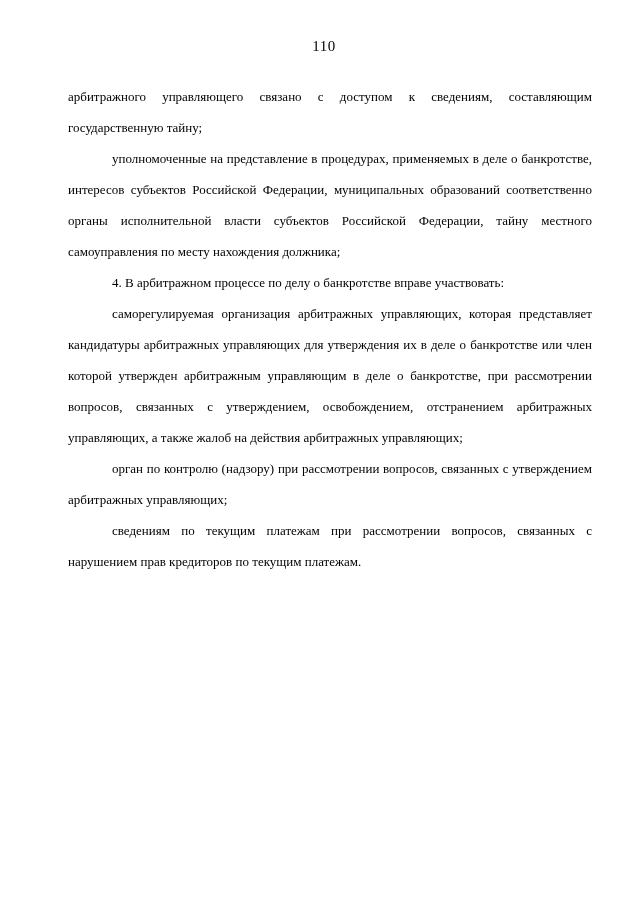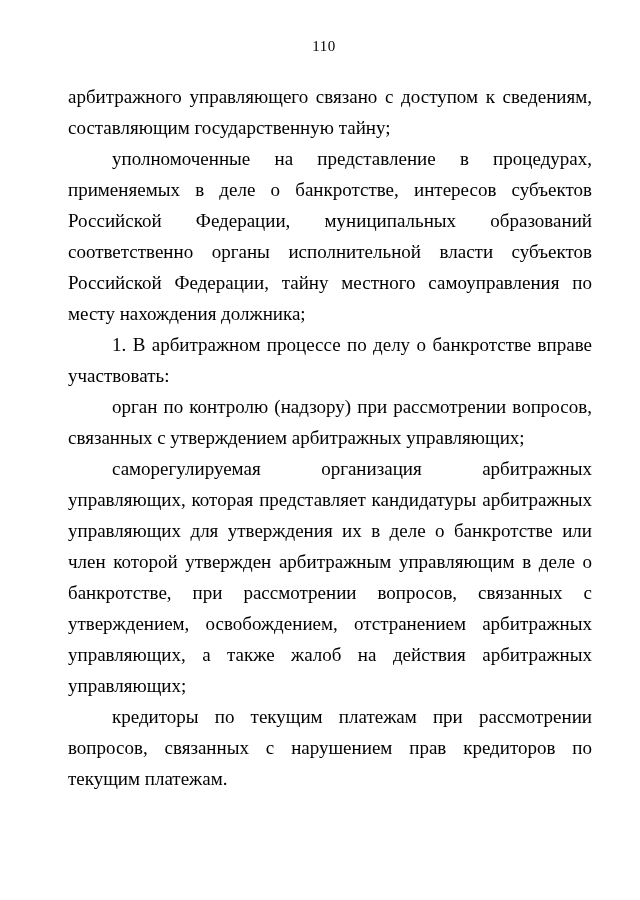--- a/index.html
+++ b/index.html
@@ -22,21 +22,21 @@
     padding: 38px 48px 0 68px;
   }
   .page-number {
     text-align: center;
     font-size: 15px;
     letter-spacing: 0.5px;
     margin: 0 0 26px 0;
     padding-right: 12px;
   }
   .body-text {
-    font-size: 19px;
+    font-size: 13px;
     line-height: 31px;
     text-align: justify;
     text-justify: inter-word;
     margin-top: 24px;
   }
   .body-text p {
     margin: 0;
     text-indent: 44px;
   }
   .body-text p.no-indent {
@@ -46,19 +46,19 @@
 </head>
 <body>
 
 <div class="page">
 
   <div class="page-number">110</div>
 
   <div class="body-text">
     <p class="no-indent">арбитражного управляющего связано с доступом к сведениям, составляющим государственную тайну;</p>
     <p>уполномоченные на представление в процедурах, применяемых в деле о банкротстве, интересов субъектов Российской Федерации, муниципальных образований соответственно органы исполнительной власти субъектов Российской Федерации, тайну местного самоуправления по месту нахождения должника;</p>
-    <p>1. В арбитражном процессе по делу о банкротстве вправе участвовать:</p>
+    <p>4. В арбитражном процессе по делу о банкротстве вправе участвовать:</p>
+    <p>саморегулируемая организация арбитражных управляющих, которая представляет кандидатуры арбитражных управляющих для утверждения их в деле о банкротстве или член которой утвержден арбитражным управляющим в деле о банкротстве, при рассмотрении вопросов, связанных с утверждением, освобождением, отстранением арбитражных управляющих, а также жалоб на действия арбитражных управляющих;</p>
     <p>орган по контролю (надзору) при рассмотрении вопросов, связанных с утверждением арбитражных управляющих;</p>
-    <p>саморегулируемая организация арбитражных управляющих, которая представляет кандидатуры арбитражных управляющих для утверждения их в деле о банкротстве или член которой утвержден арбитражным управляющим в деле о банкротстве, при рассмотрении вопросов, связанных с утверждением, освобождением, отстранением арбитражных управляющих, а также жалоб на действия арбитражных управляющих;</p>
-    <p>кредиторы по текущим платежам при рассмотрении вопросов, связанных с нарушением прав кредиторов по текущим платежам.</p>
+    <p>сведениям по текущим платежам при рассмотрении вопросов, связанных с нарушением прав кредиторов по текущим платежам.</p>
   </div>
 
 </div>
 
 </body></html>

